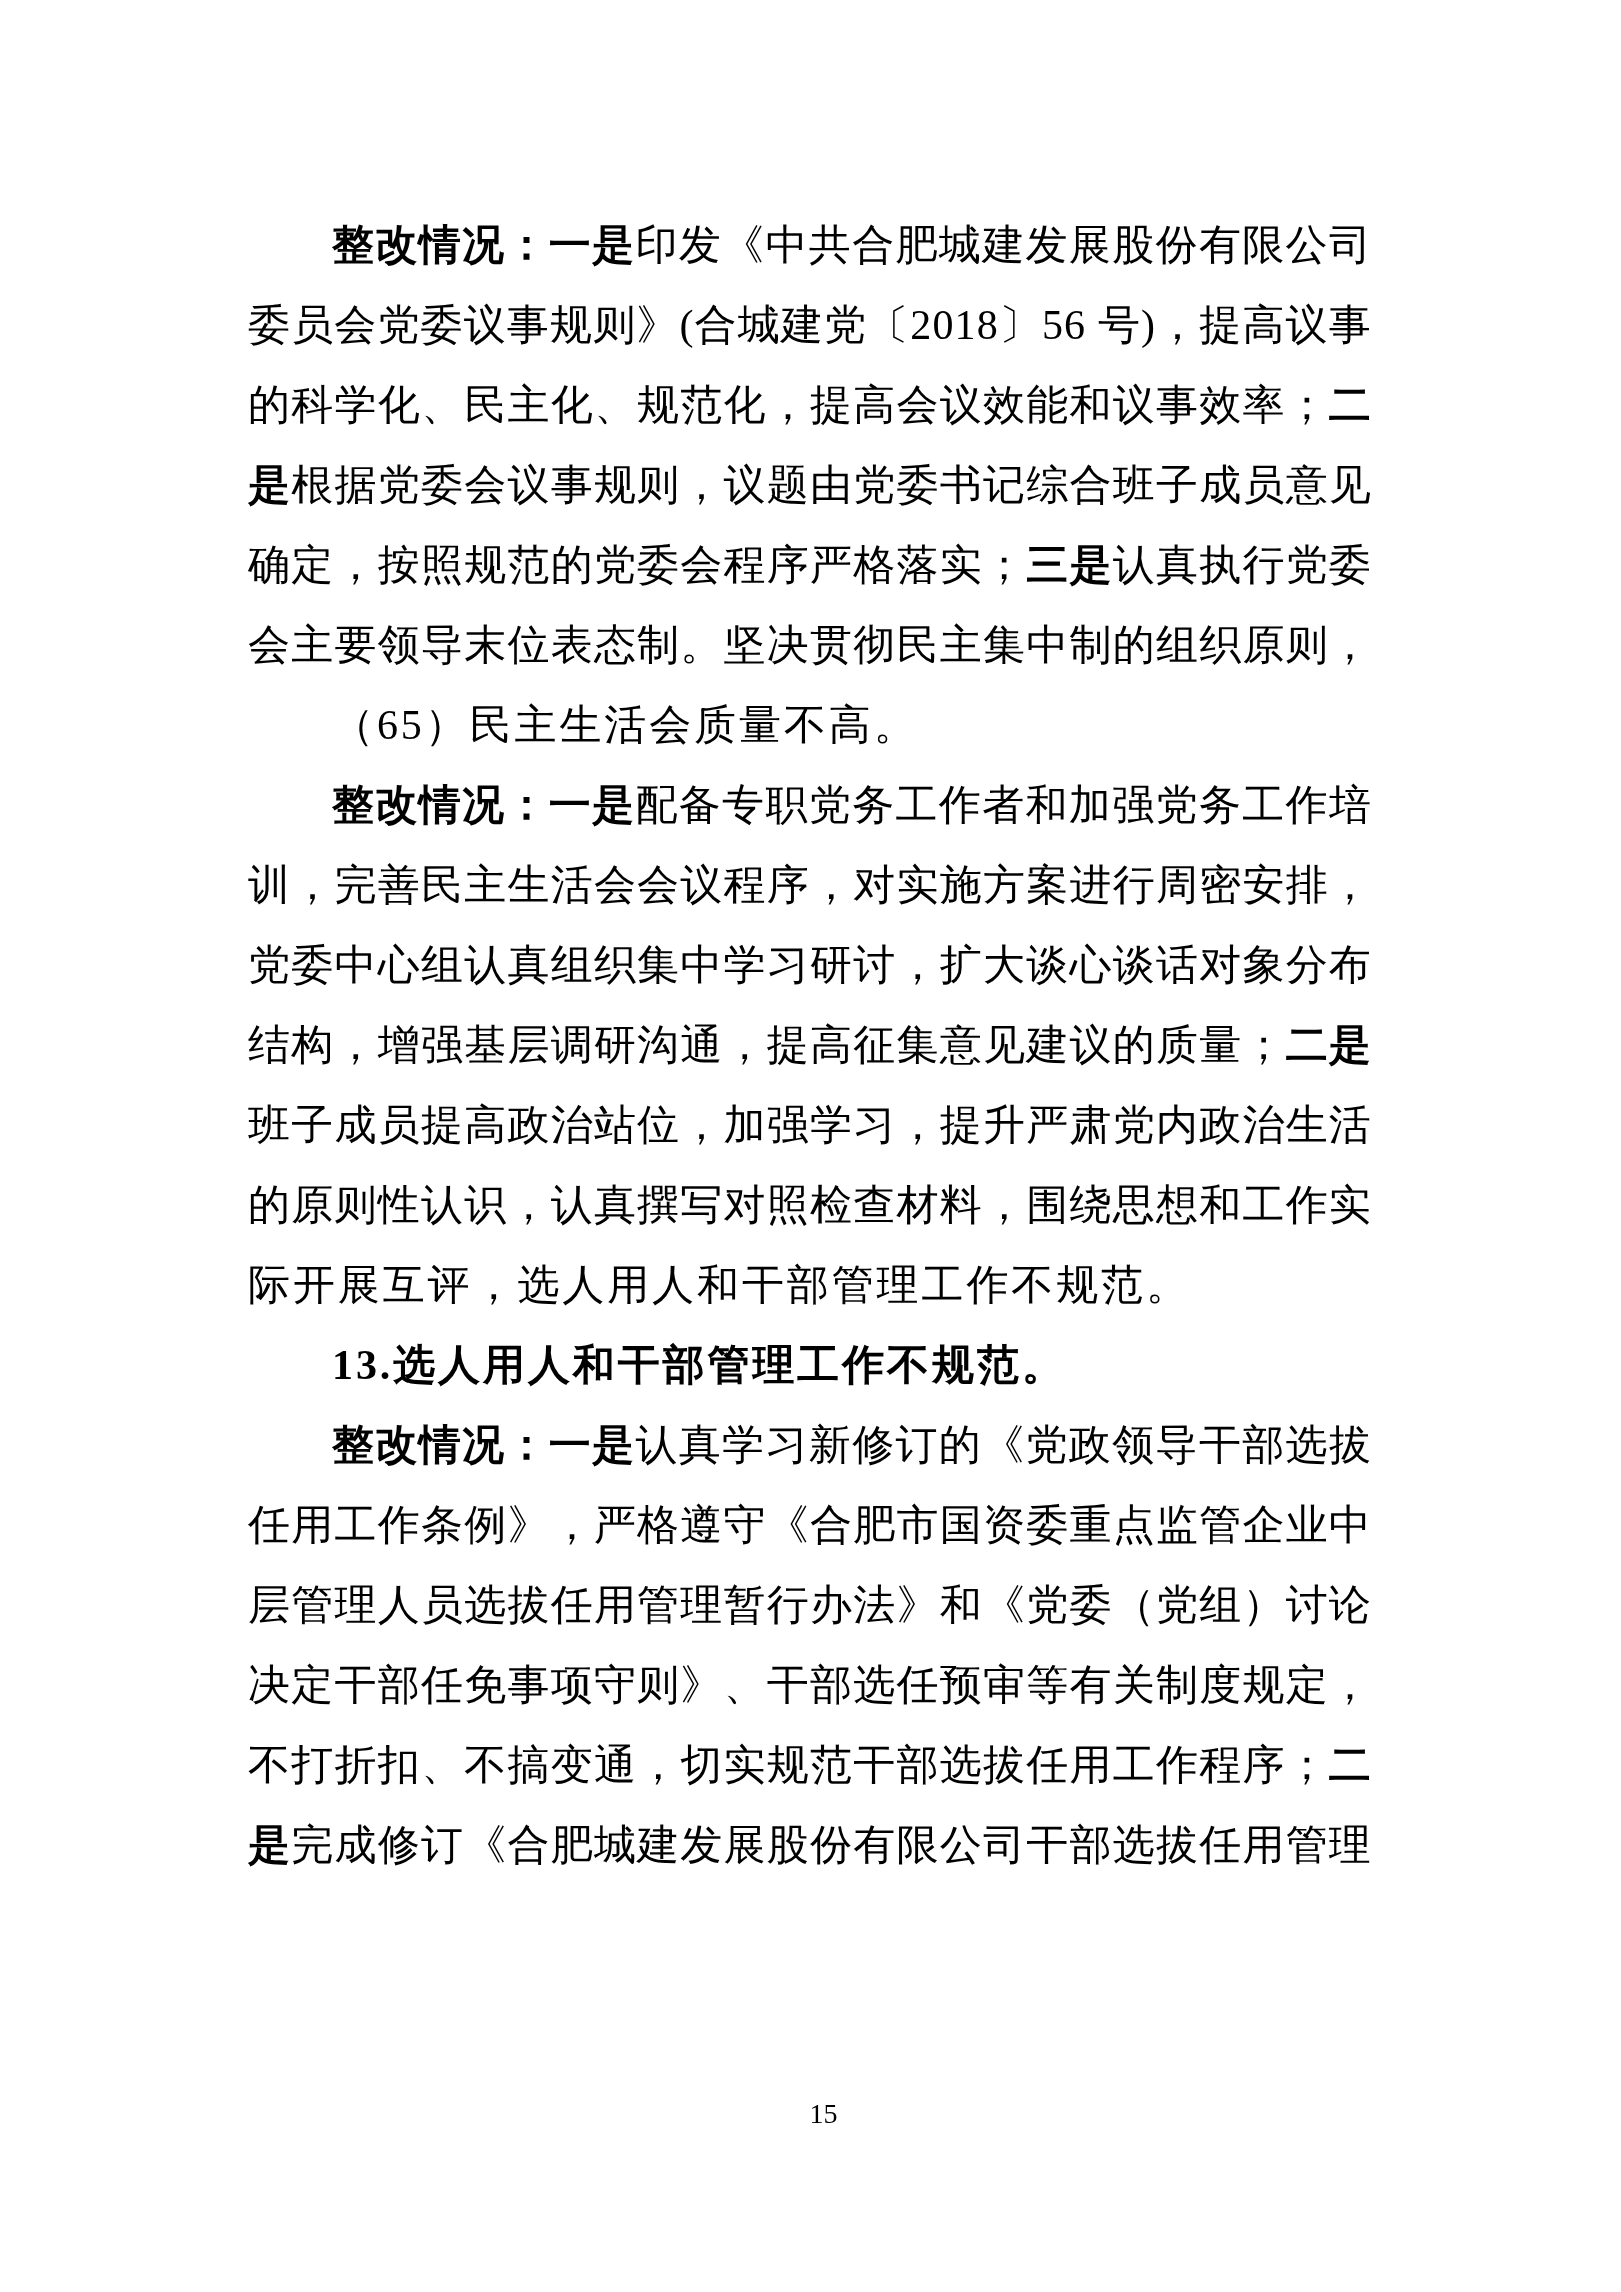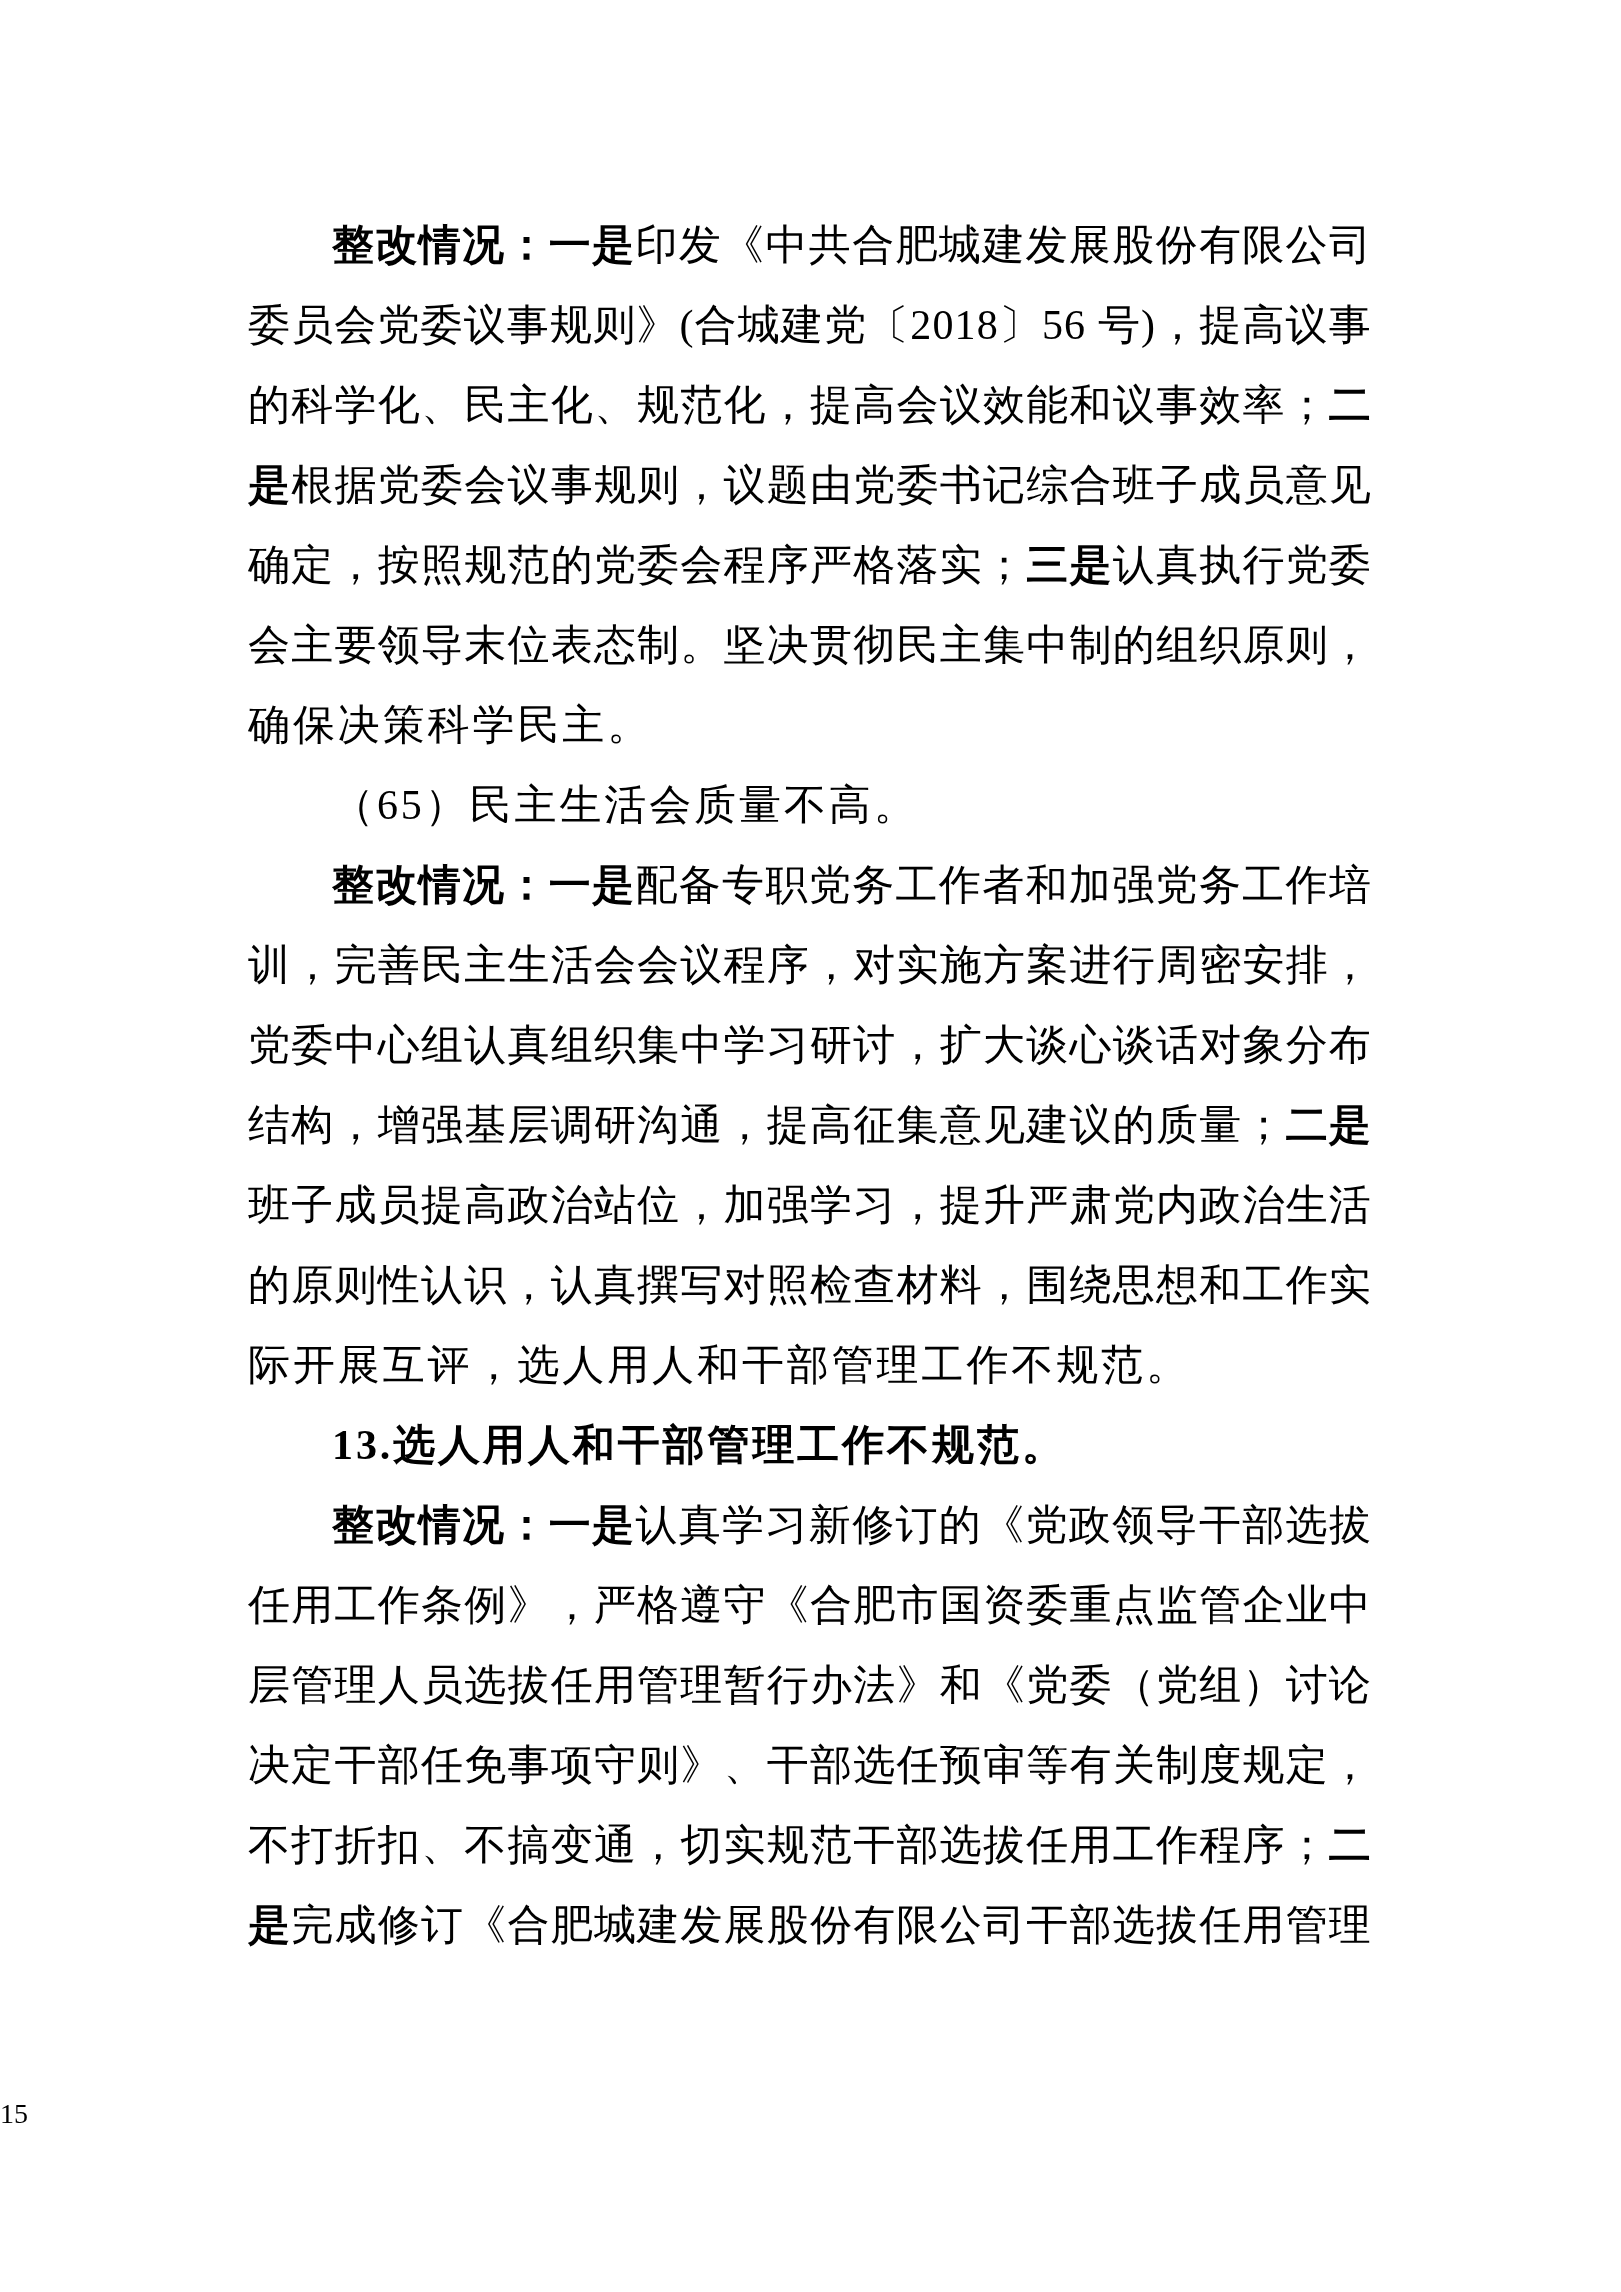--- a/index.html
+++ b/index.html
@@ -34,23 +34,24 @@
   }
   .line.indent { padding-left: 84px; }
   .ch { flex: 0 0 auto; }
   .sp { flex: 0 0 auto; display: inline-block; width: 0.25em; }
   .b { font-weight: bold; }
   .page-number {
     position: absolute;
     top: 2094px;
     left: 0;
     width: 100%;
-    text-align: left;
+    text-align: center;
     font-size: 28px;
     line-height: 39px;
+    padding-left: 26px;
   }
 </style>
 </head>
 <body>
 
 <div class="page">
   <div class="body-text" id="body-text">
       <div class="line justify indent">
         <span class="ch b">整</span>
         <span class="ch b">改</span>
@@ -215,21 +216,20 @@
         <span class="ch">集</span>
         <span class="ch">中</span>
         <span class="ch">制</span>
         <span class="ch">的</span>
         <span class="ch">组</span>
         <span class="ch">织</span>
         <span class="ch">原</span>
         <span class="ch">则</span>
         <span class="ch">，</span>
       </div>
-      <div class="line"><span class="seg">确保决策科学民主。</span></div>
       <div class="line indent"><span class="seg">（65）民主生活会质量不高。</span></div>
       <div class="line justify indent">
         <span class="ch b">整</span>
         <span class="ch b">改</span>
         <span class="ch b">情</span>
         <span class="ch b">况</span>
         <span class="ch b">：</span>
         <span class="ch b">一</span>
         <span class="ch b">是</span>
         <span class="ch">配</span>

